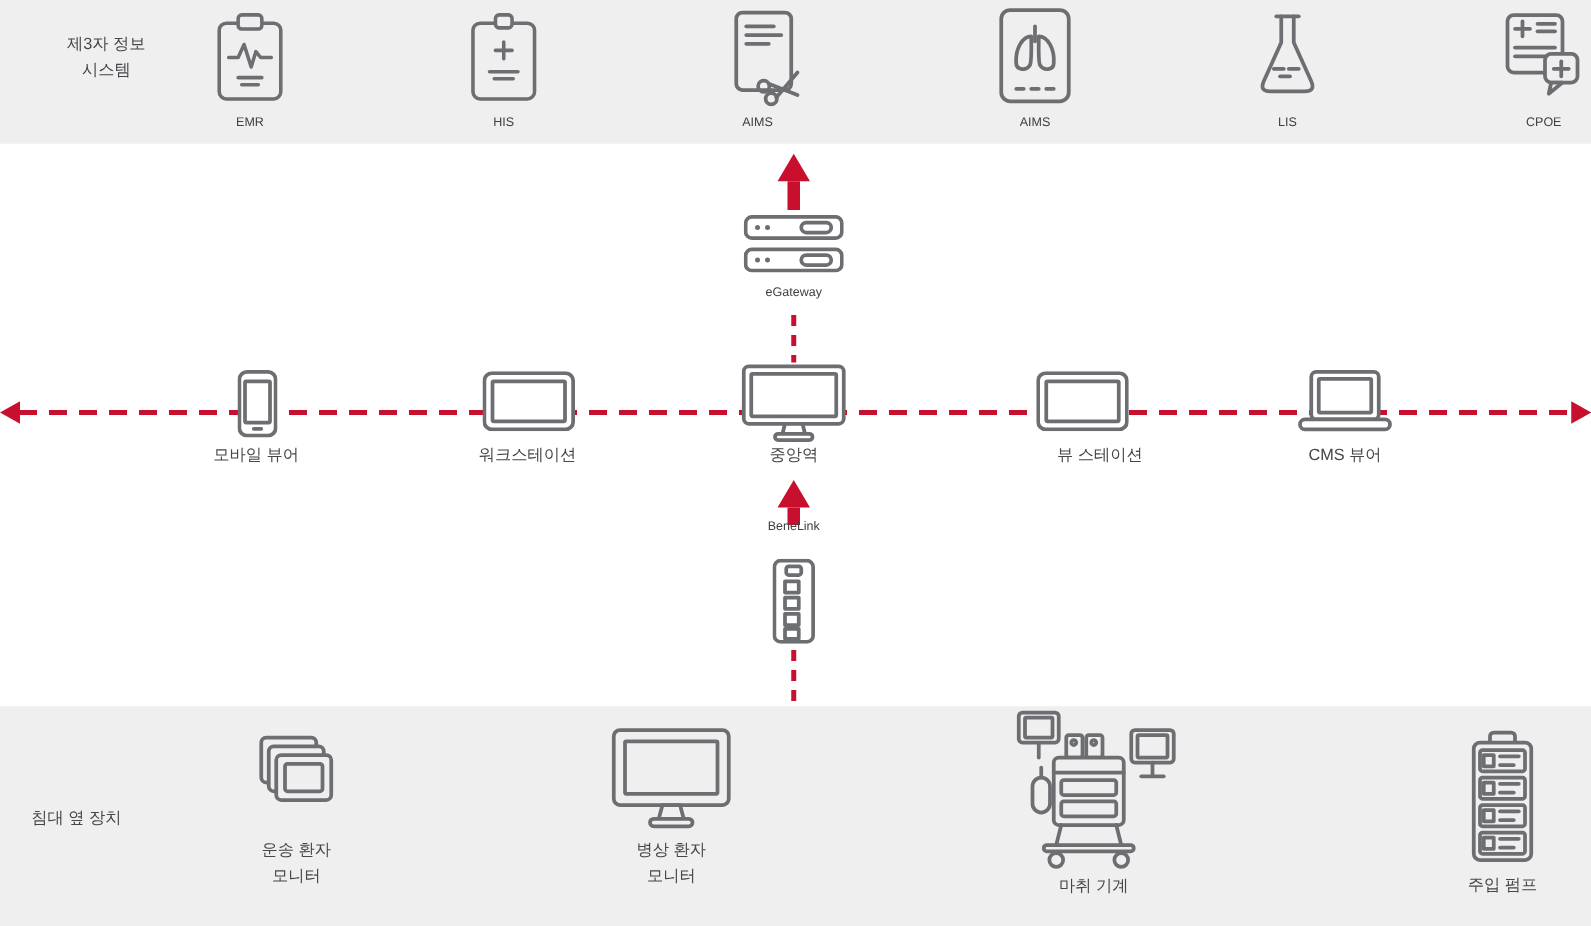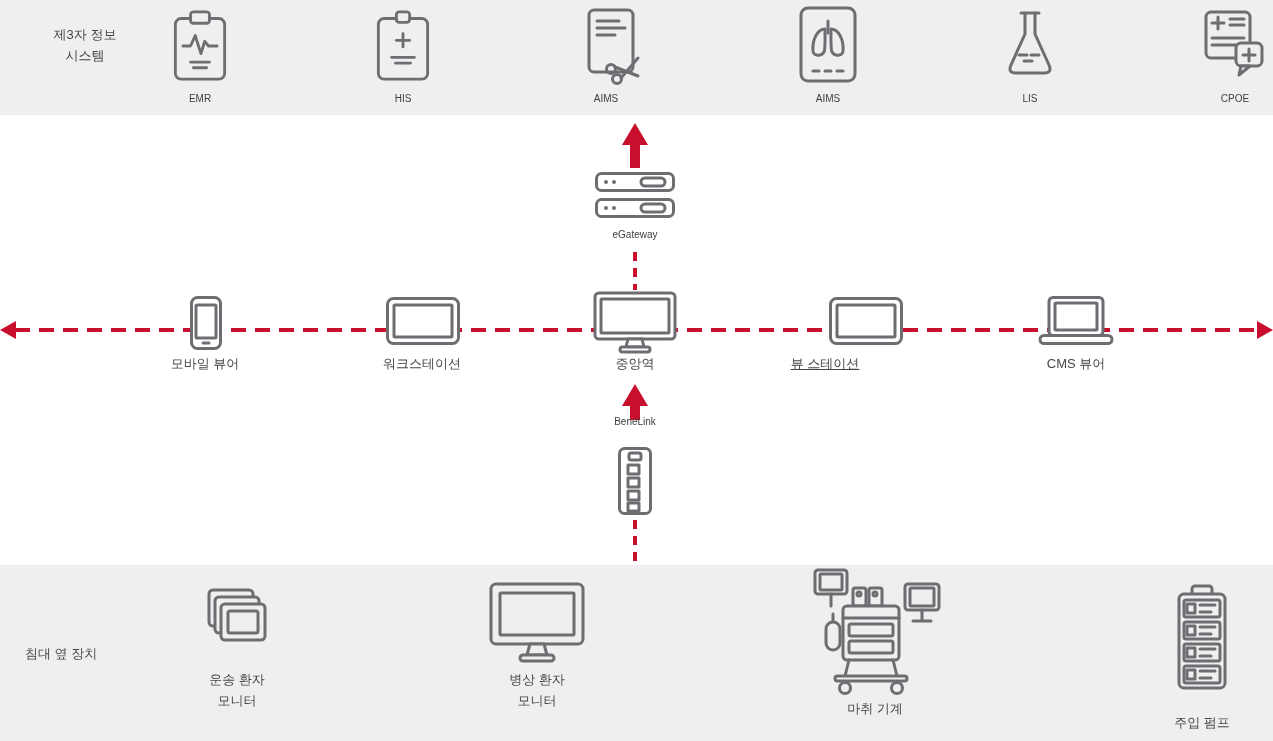--- a/index.html
+++ b/index.html
@@ -171,21 +171,21 @@
     </svg>
   </div>
   <div class="lbl" style="left:635px;top:356px;">중앙역</div>
 
   <div class="abs" style="left:829px;top:297px;">
     <svg width="74" height="48" viewBox="0 0 74 48">
       <rect class="mw" x="1.5" y="1.5" width="71" height="45" rx="6"></rect>
       <rect class="ol" x="8" y="8" width="58" height="32" rx="1"></rect>
     </svg>
   </div>
-  <div class="lbl" style="left:825px;top:356px;text-decoration:underline;">뷰 스테이션</div>
+  <div class="lbl" style="left:880px;top:356px;">뷰 스테이션</div>
 
   <div class="abs" style="left:1038px;top:296px;">
     <svg width="76" height="50" viewBox="0 0 76 50">
       <rect class="mw" x="11" y="1.5" width="54" height="38" rx="4"></rect>
       <rect class="ol" x="17" y="7" width="42" height="27" rx="1"></rect>
       <rect class="mw" x="2" y="39.5" width="72" height="8" rx="4"></rect>
     </svg>
   </div>
   <div class="lbl" style="left:1076px;top:356px;">CMS 뷰어</div>
 
@@ -274,15 +274,15 @@
       <rect class="ol" x="9" y="60" width="36" height="17" rx="2"></rect>
       <rect class="ol" x="12" y="64" width="8" height="9"></rect>
       <line class="ol" x1="25" y1="65" x2="40" y2="65"></line>
       <line class="ol" x1="25" y1="72" x2="36" y2="72"></line>
       <rect class="ol" x="9" y="82" width="36" height="17" rx="2"></rect>
       <rect class="ol" x="12" y="86" width="8" height="9"></rect>
       <line class="ol" x1="25" y1="87" x2="40" y2="87"></line>
       <line class="ol" x1="25" y1="94" x2="36" y2="94"></line>
     </svg>
   </div>
-  <div class="lbl" style="left:1202px;top:715px;">주입 펌프</div>
+  <div class="lbl" style="left:1202px;top:700px;">주입 펌프</div>
 
 </div>
 
 </body></html>

